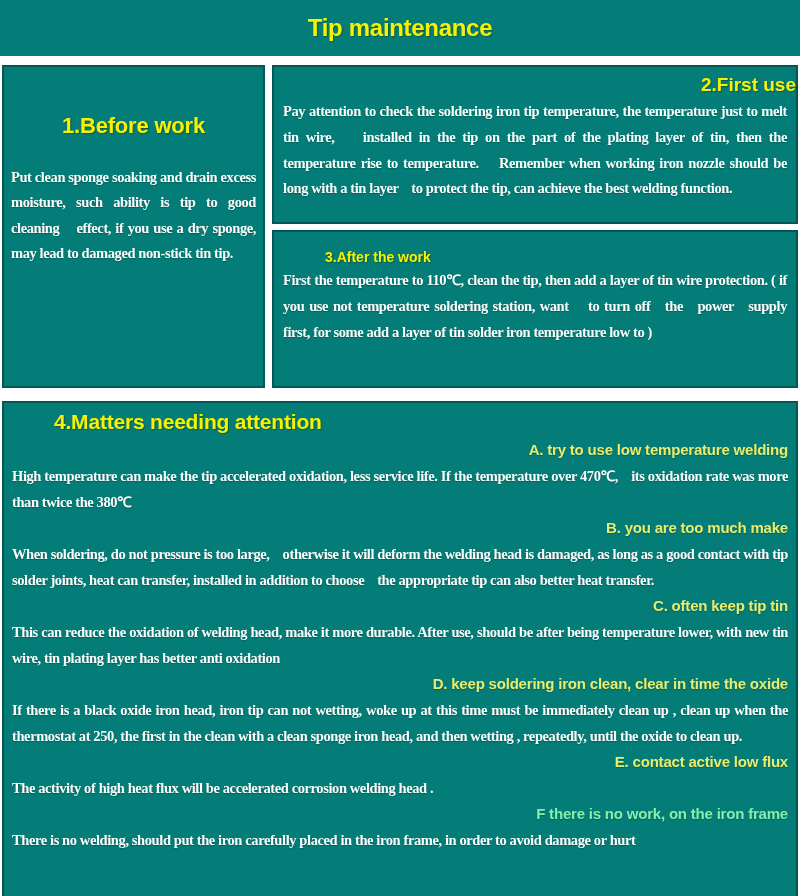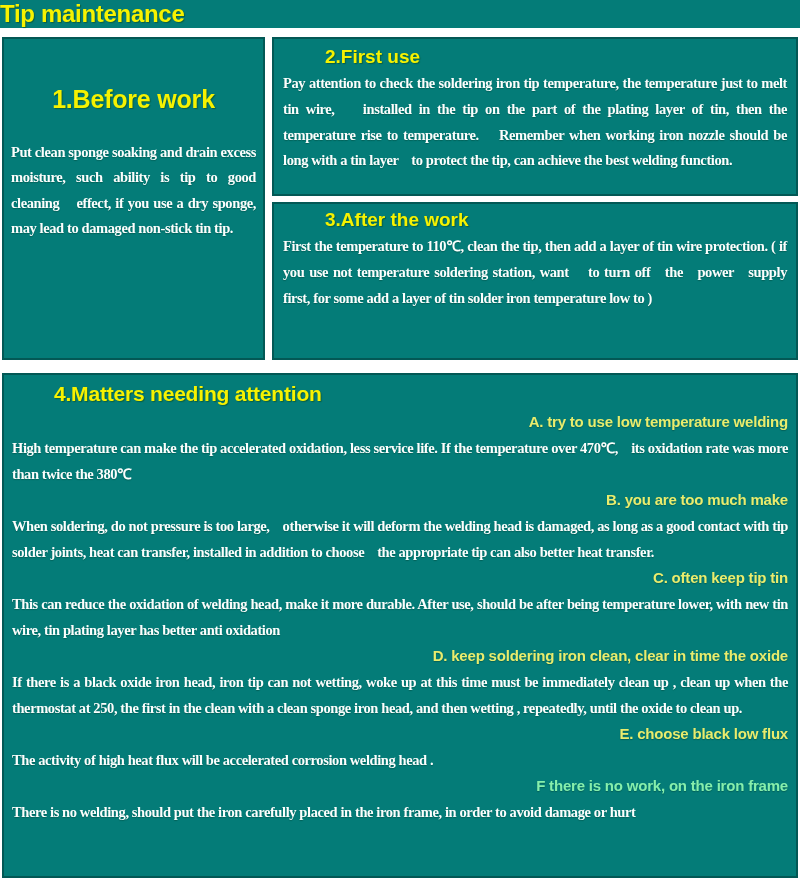--- a/index.html
+++ b/index.html
@@ -5,23 +5,23 @@
   * { box-sizing: border-box; }
   html, body { margin: 0; padding: 0; }
   body {
     width: 800px; height: 896px;
     background: #ffffff;
     font-family: "Liberation Sans", sans-serif;
     font-weight: bold;
     overflow: hidden;
   }
   .banner {
-    height: 28px; width: 800px;
+    height: 56px; width: 800px;
     background: #047c78;
-    display: flex; align-items: center; justify-content: flex-start;
+    display: flex; align-items: center; justify-content: center;
   }
   .banner-title {
     color: #f6f201; font-size: 24px; letter-spacing: -0.3px;
     text-shadow: 1px 1px 1px rgba(20,60,0,0.45);
   }
   .row {
     display: flex; gap: 7px;
     margin: 9px 2px 0 2px;
     align-items: stretch;
   }
@@ -37,23 +37,23 @@
     margin: 13px 2px 3px 2px;
     min-height: 505px;
     padding: 4px 8px 8px 8px;
   }
   h2, h3, p { margin: 0; }
   .h-main {
     color: #f6f201;
     text-shadow: 1px 1px 1px rgba(20,60,0,0.45);
     font-weight: bold;
   }
-  .box1 .h-main { font-size: 25px; margin-top: 46px; text-align: center; letter-spacing: -0.2px; }
-  .box2 .h-main { font-size: 19px; margin: 7px 0 0 51px; }
-  .box3 .h-main { font-size: 19px; margin: 5px 0 0 51px; }
+  .box1 .h-main { font-size: 22px; margin-top: 46px; text-align: center; letter-spacing: -0.2px; }
+  .box2 .h-main { font-size: 19px; margin: 7px 0 0 51px; text-align: right; }
+  .box3 .h-main { font-size: 14px; margin: 17px 0 0 51px; }
   .box4 .h-main { font-size: 21px; margin: 3px 0 3px 42px; letter-spacing: -0.2px; }
   .body-text {
     color: #fcfefd;
     font-size: 14.5px;
     line-height: 25.8px;
     letter-spacing: -0.4px;
     text-align: justify;
     white-space: pre-wrap;
     text-shadow: 0 1px 1px rgba(0,60,45,0.4);
     font-family: Liberation Serif, serif;
@@ -119,21 +119,21 @@
       <h3 class="sub-head">C. often keep tip tin</h3>
       <p class="body-text sect-body">This can reduce the oxidation of welding head, make it more durable. After use, should be after being temperature lower, with new tin wire, tin plating layer has better anti oxidation</p>
     </div>
 
     <div>
       <h3 class="sub-head">D. keep soldering iron clean, clear in time the oxide</h3>
       <p class="body-text sect-body">If there is a black oxide iron head, iron tip can not wetting, woke up at this time must be immediately clean up , clean up when the thermostat at 250, the first in the clean with a clean sponge iron head, and then wetting , repeatedly, until the oxide to clean up.</p>
     </div>
 
     <div>
-      <h3 class="sub-head">E. choose black low flux</h3>
+      <h3 class="sub-head">E. contact active low flux</h3>
       <p class="body-text sect-body">The activity of high heat flux will be accelerated corrosion welding head .</p>
     </div>
 
     <div>
       <h3 class="sub-head white-title">F there is no work, on the iron frame</h3>
       <p class="body-text sect-body">There is no welding, should put the iron carefully placed in the iron frame, in order to avoid damage or hurt</p>
     </div>
   </section>
 
 </div>

